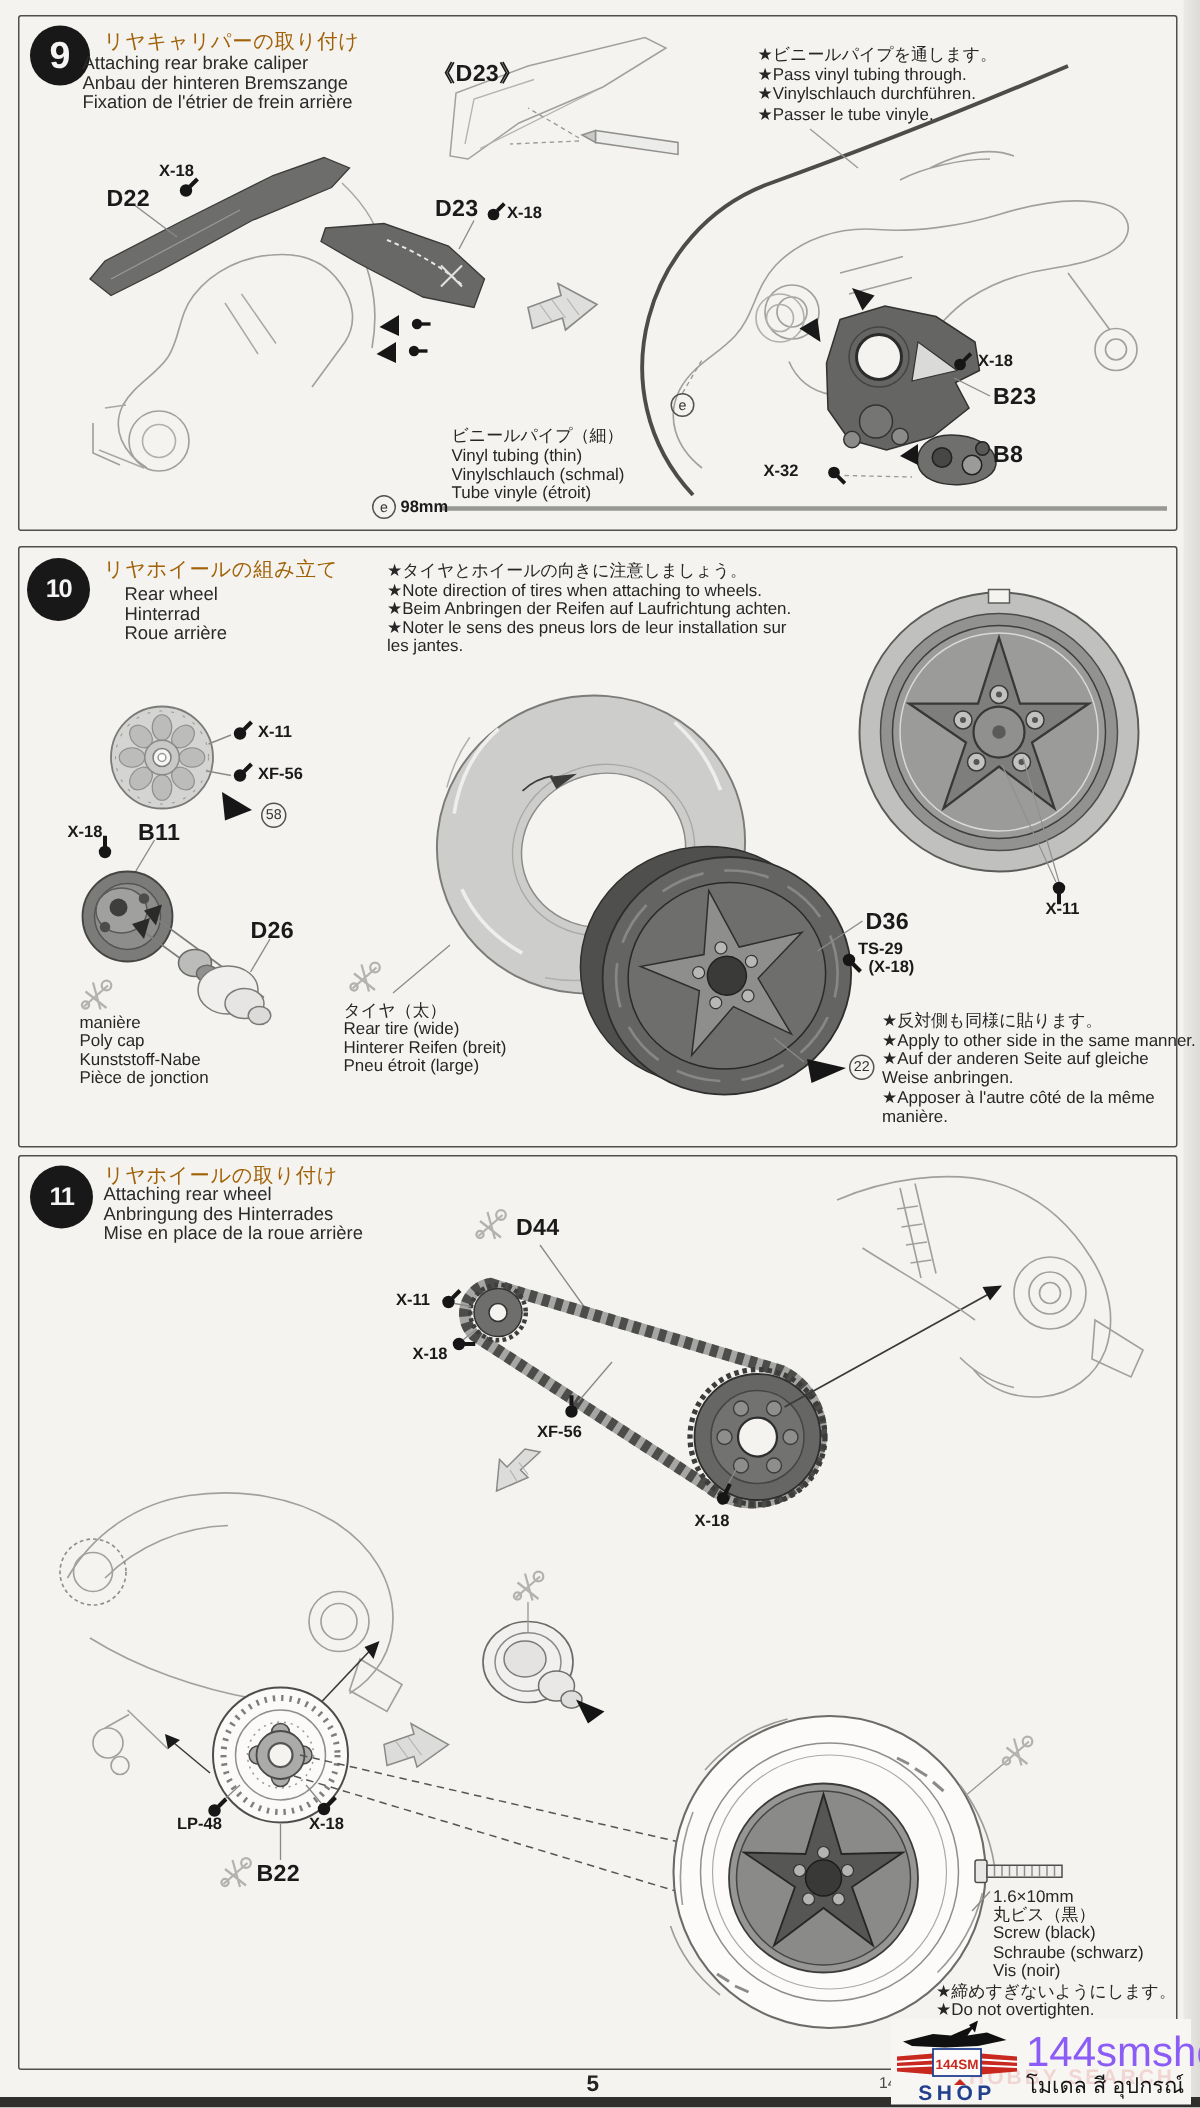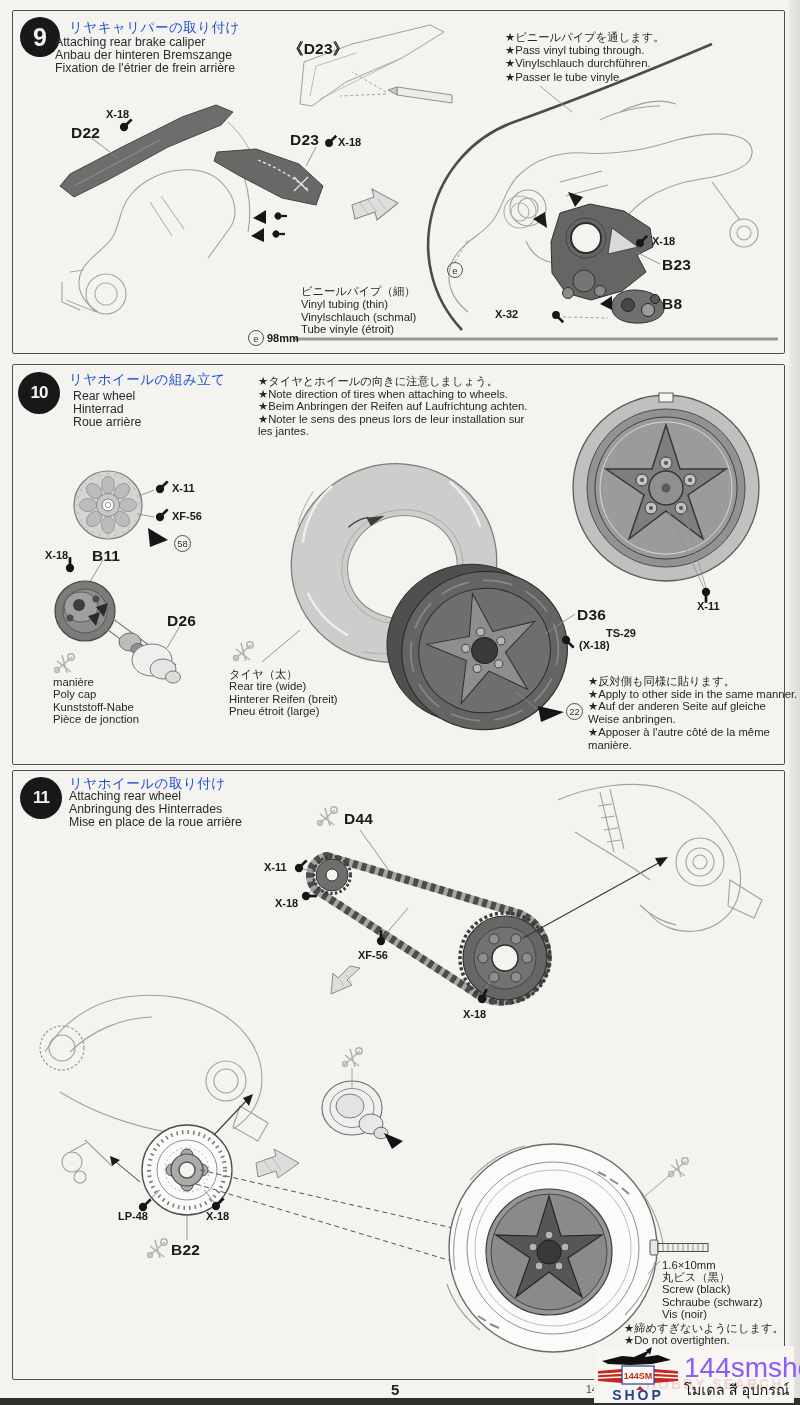--- a/index.html
+++ b/index.html
@@ -3,21 +3,21 @@
 <meta charset="utf-8">
 <style>
   html,body{margin:0;padding:0}
   body{width:800px;height:1405px;position:relative;background:#f4f3f0;overflow:hidden;
        font-family:"Liberation Sans","DejaVu Sans",sans-serif;}
   .box{position:absolute;left:12px;width:771px;border:1.6px solid #4f4f4d;border-radius:2px;background:transparent;z-index:0}
   svg.art{position:absolute;left:0;top:0;z-index:1}
   .L{position:absolute;white-space:nowrap;color:#1f1f1f;z-index:2}
   .badge{width:40px;height:40px;border-radius:50%;background:#181818;color:#f5f4f2;display:flex;align-items:center;justify-content:center;font-weight:700;font-size:25px}
   .badge.two{width:42px;height:42px;font-size:17px;letter-spacing:-1px}
-  .ja{font-size:13.5px;letter-spacing:.5px;color:#1d4ed8}
+  .ja{font-size:13.5px;letter-spacing:.5px;color:#a16207}
   .sub{font-size:12.3px;line-height:13px;color:#2a2a2a}
   .part{font-size:15.5px;font-weight:700;letter-spacing:.2px;color:#1a1a1a}
   .paint{font-size:11px;font-weight:700;color:#1a1a1a}
   .note{font-size:11.3px;color:#262626}
   .circ{border:1.3px solid #525252;border-radius:50%;width:16px;height:16px;display:flex;align-items:center;justify-content:center;font-size:9.5px;color:#333;box-sizing:border-box;background:transparent}
   .footer5{font-size:15px;font-weight:700;color:#222}
   .code{font-size:10.5px;color:#4a4a4a}
   .wm{position:absolute;left:594px;top:1346px;width:200px;height:57px;background:#f7f6f3;z-index:4}
   .wm .faint{position:absolute;left:52px;top:30px;font-size:14px;font-weight:700;letter-spacing:2px;color:rgba(205,55,50,0.17);white-space:nowrap}
   .wm .brand{position:absolute;left:90px;top:6px;font-size:28px;font-weight:400;color:#8b5cf6;white-space:nowrap}
@@ -366,34 +366,34 @@
   <div>★Vinylschlauch durchführen.</div>
   <div>★Passer le tube vinyle.</div>
 </div>
 <div class="L part" style="left:71px;top:124px">D22</div>
 <div class="L paint" style="left:106px;top:108px">X-18</div>
 <div class="L part" style="left:290px;top:131px">D23</div>
 <div class="L paint" style="left:338px;top:136px">X-18</div>
 <div class="L paint" style="left:652px;top:235px">X-18</div>
 <div class="L part" style="left:662px;top:256px">B23</div>
 <div class="L part" style="left:662px;top:295px">B8</div>
-<div class="L paint" style="left:495px;top:308px">X-32</div>
+<div class="L paint" style="left:509px;top:308px">X-32</div>
 <div class="L circ" style="left:447px;top:262px">e</div>
 <div class="L note" style="left:301px;top:285px;line-height:12.8px">
   <div>ビニールパイプ（細）</div>
   <div>Vinyl tubing (thin)</div>
   <div>Vinylschlauch (schmal)</div>
   <div>Tube vinyle (étroit)</div>
 </div>
 <div class="L circ" style="left:248px;top:330px">e</div>
 <div class="L paint" style="left:267px;top:332px;font-weight:700">98mm</div>
 
 <div class="L badge two" style="left:18px;top:372px">10</div>
 <div class="L ja" style="left:69px;top:371px">リヤホイールの組み立て</div>
-<div class="L sub" style="left:73px;top:390px">
+<div class="L sub" style="left:83px;top:390px">
   <div>Rear wheel</div>
   <div>Hinterrad</div>
   <div>Roue arrière</div>
 </div>
 <div class="L note" style="left:258px;top:375px;line-height:12.5px">
   <div>★タイヤとホイールの向きに注意しましょう。</div>
   <div>★Note direction of tires when attaching to wheels.</div>
   <div>★Beim Anbringen der Reifen auf Laufrichtung achten.</div>
   <div>★Noter le sens des pneus lors de leur installation sur</div>
   <div>les jantes.</div>
@@ -410,21 +410,21 @@
   <div>Kunststoff-Nabe</div>
   <div>Pièce de jonction</div>
 </div>
 <div class="L note" style="left:229px;top:668px;line-height:12.4px">
   <div>タイヤ（太）</div>
   <div>Rear tire (wide)</div>
   <div>Hinterer Reifen (breit)</div>
   <div>Pneu étroit (large)</div>
 </div>
 <div class="L part" style="left:577px;top:606px">D36</div>
-<div class="L paint" style="left:606px;top:627px">TS-29</div>
+<div class="L paint" style="left:572px;top:627px">TS-29</div>
 <div class="L paint" style="left:579px;top:639px">(X-18)</div>
 <div class="L circ" style="left:566px;top:703px;width:17px;height:17px">22</div>
 <div class="L paint" style="left:697px;top:600px">X-11</div>
 <div class="L note" style="left:588px;top:675px;line-height:12.7px">
   <div>★反対側も同様に貼ります。</div>
   <div>★Apply to other side in the same manner.</div>
   <div>★Auf der anderen Seite auf gleiche</div>
   <div>Weise anbringen.</div>
   <div>★Apposer à l'autre côté de la même</div>
   <div>manière.</div>

